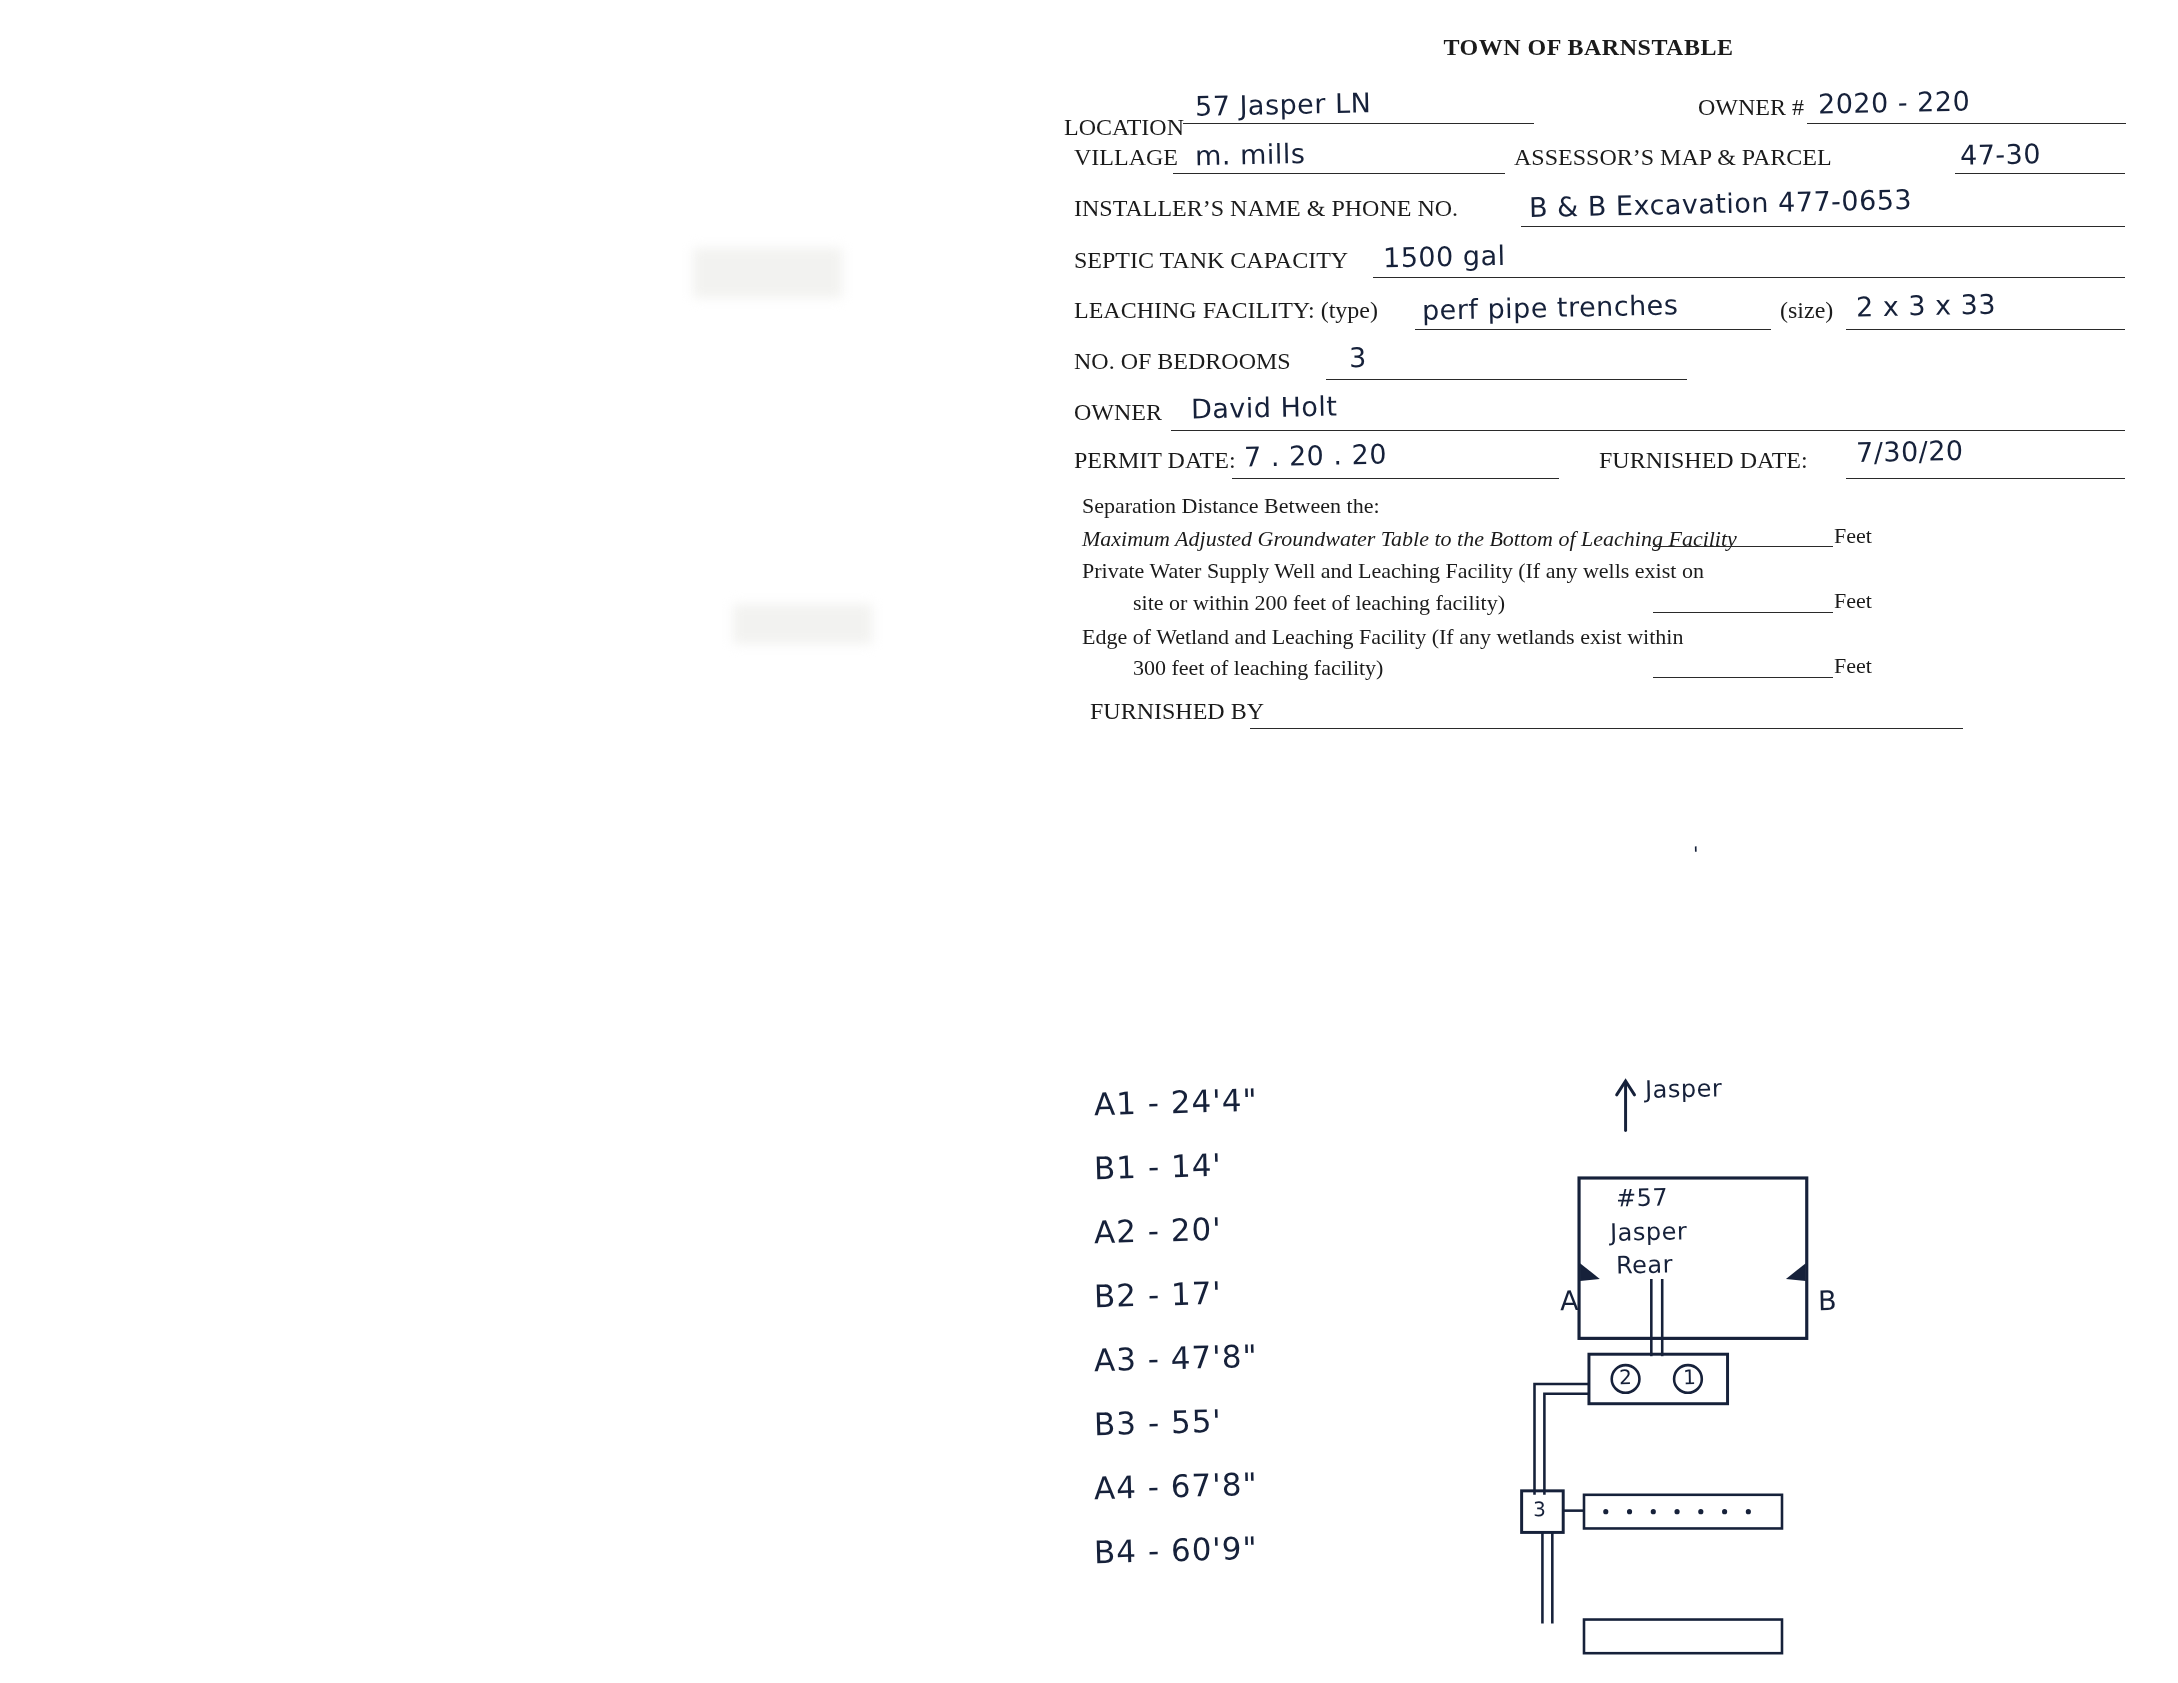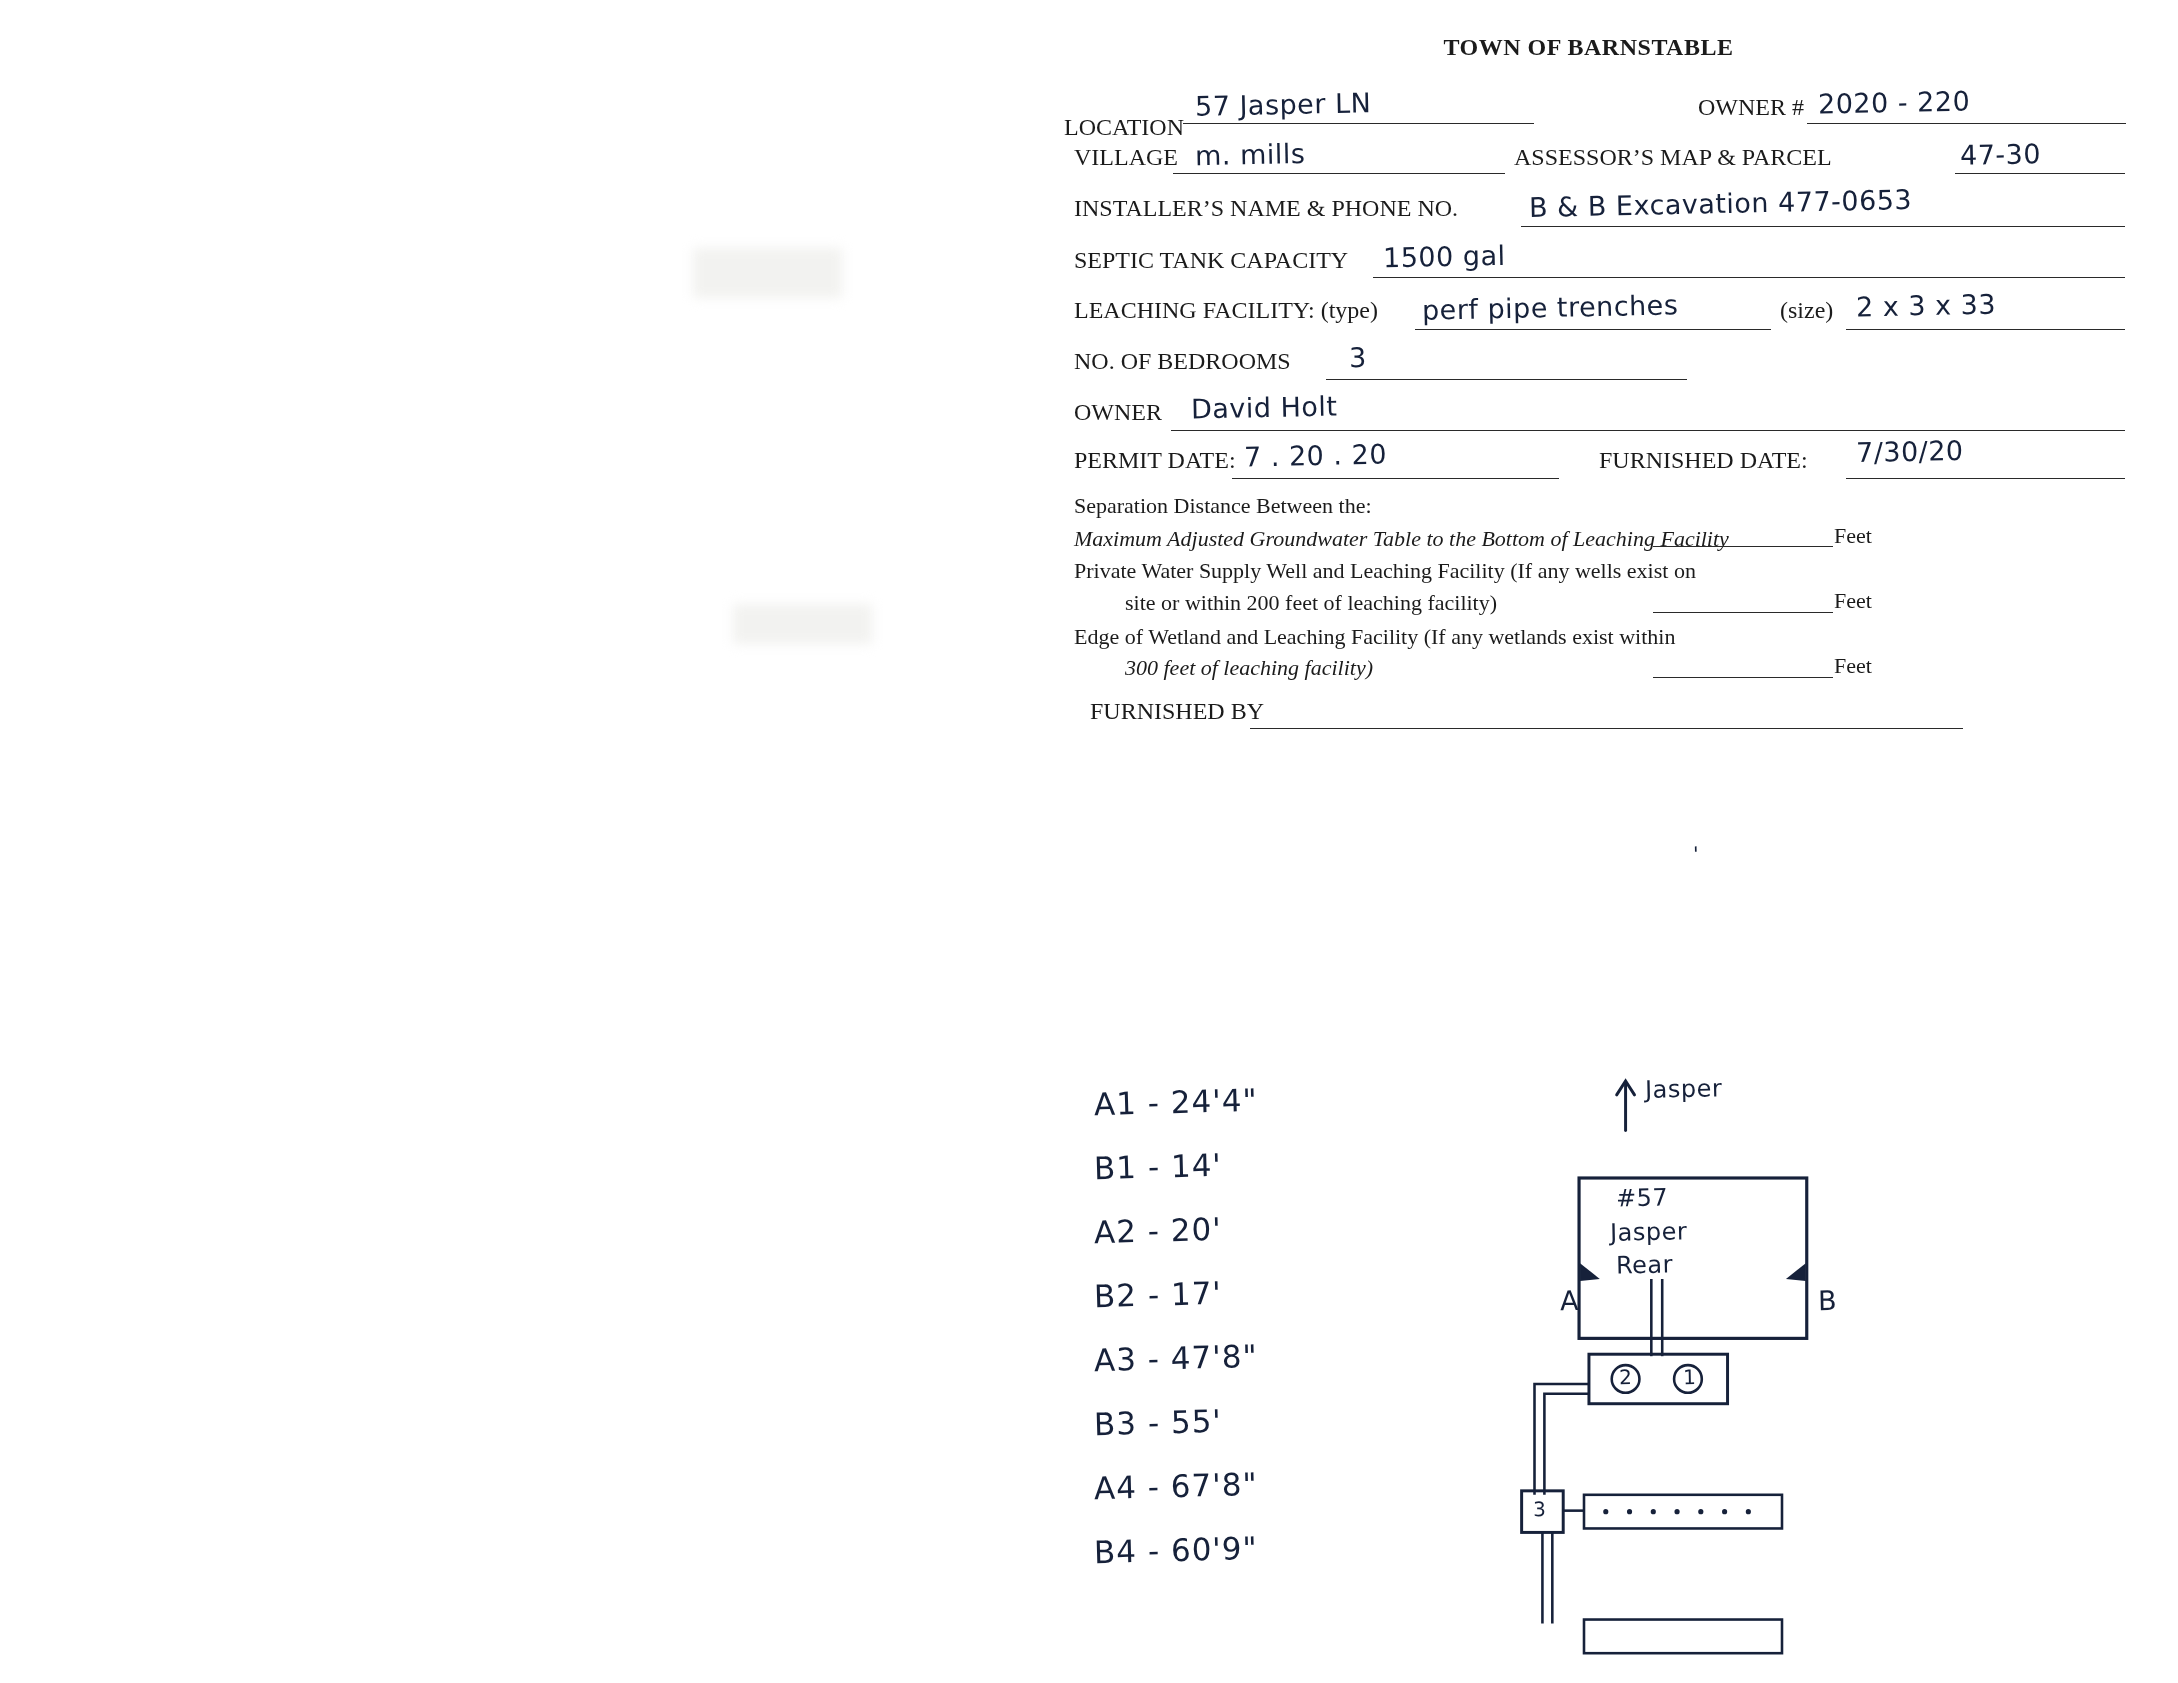--- a/index.html
+++ b/index.html
@@ -54,21 +54,21 @@
     position: absolute;
     font-family: "DejaVu Sans", sans-serif;
     color: #16213a;
     font-size: 27px;
     letter-spacing: 0.5px;
     transform: rotate(-1.2deg);
     white-space: nowrap;
   }
   .hand.small { font-size: 24px; }
   .hand.tiny { font-size: 20px; }
-  .sep-block { position: absolute; font-size: 22px; line-height: 33px; }
+  .sep-block { position: absolute; font-size: 22px; line-height: 33px; margin-left: 8px; }
   .feet { position: absolute; font-size: 22px; }
   .sketch { position: absolute; }
   .dim-list { position: absolute; }
   .dim-item {
     font-family: "DejaVu Sans", sans-serif;
     color: #16213a;
     font-size: 31px;
     letter-spacing: 1px;
     margin-bottom: 28px;
     transform: rotate(-1.5deg);
@@ -141,21 +141,21 @@
   <div class="sep-block" style="left:10px; top:522px;font-style:italic;">Maximum Adjusted Groundwater Table to the Bottom of Leaching Facility</div>
   <div class="rule" style="left:589px; top:546px; width:180px;"></div>
   <div class="feet" style="left:770px; top:523px;">Feet</div>
 
   <div class="sep-block" style="left:10px; top:554px;">Private Water Supply Well and Leaching Facility (If any wells exist on</div>
   <div class="sep-block" style="left:61px; top:586px;">site or within 200 feet of leaching facility)</div>
   <div class="rule" style="left:589px; top:612px; width:180px;"></div>
   <div class="feet" style="left:770px; top:588px;">Feet</div>
 
   <div class="sep-block" style="left:10px; top:620px;">Edge of Wetland and Leaching Facility (If any wetlands exist within</div>
-  <div class="sep-block" style="left:61px; top:651px;font-style:italic;">300 feet of leaching facility)</div>
+  <div class="sep-block" style="left:61px; top:651px;">300 feet of leaching facility)</div>
   <div class="rule" style="left:589px; top:677px; width:180px;"></div>
   <div class="feet" style="left:770px; top:653px;">Feet</div>
 
   <div class="row" style="left:10px; top:698px;margin-left:16px;">FURNISHED BY</div>
   <div class="rule" style="left:186px; top:728px; width:713px;"></div>
 
   <div class="hand tiny" style="left:629px; top:842px;">'</div>
 
 </div>
 

